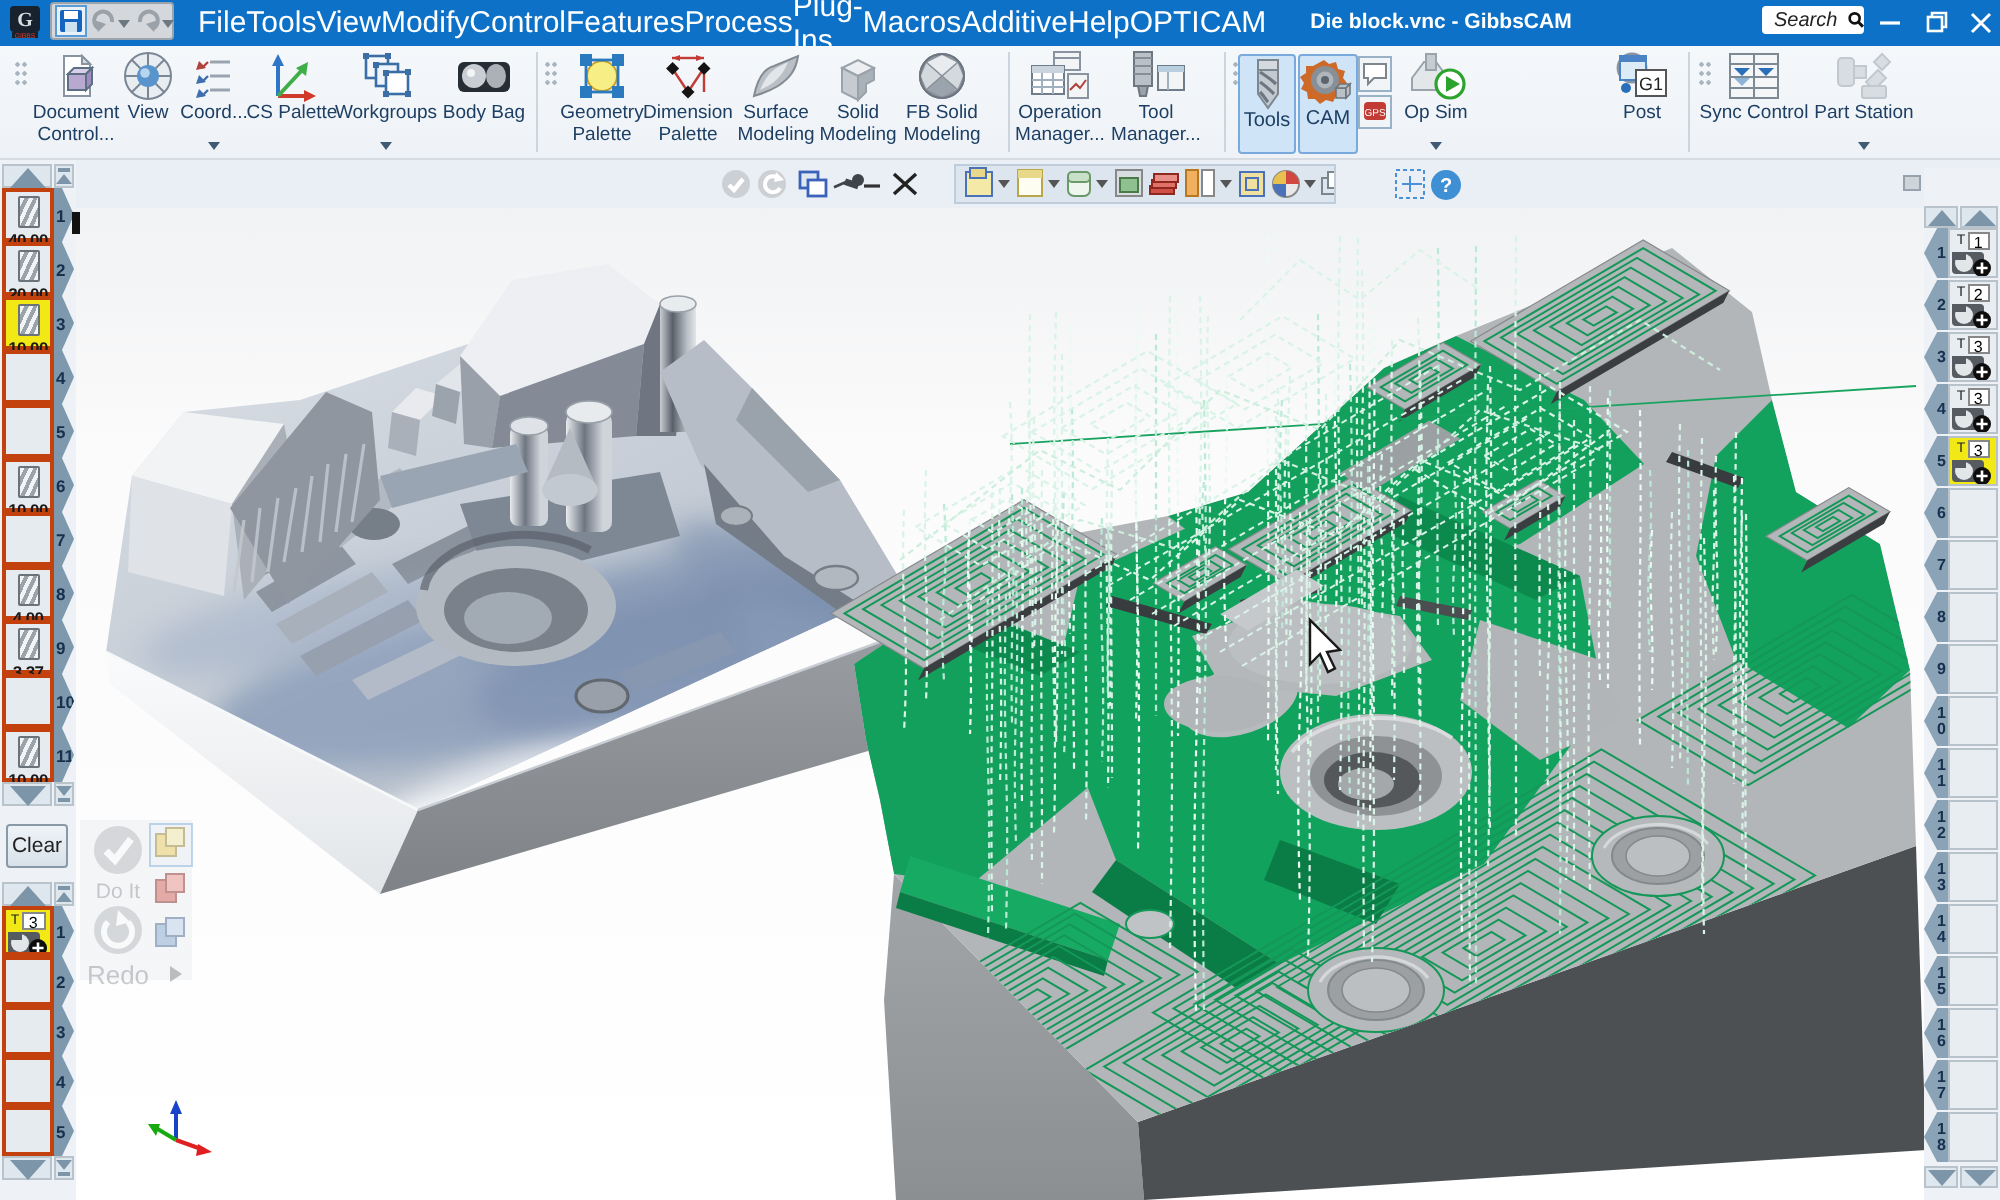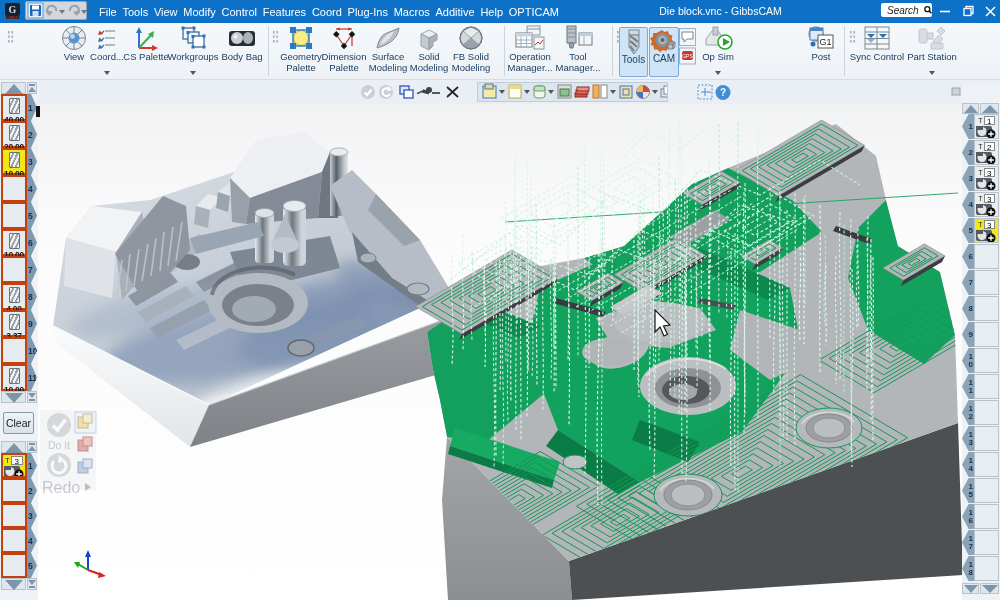--- a/index.html
+++ b/index.html
@@ -1,21 +1,21 @@
 <!DOCTYPE html>
 <html><head><meta charset="utf-8"><style>
 *{margin:0;padding:0;box-sizing:border-box}
 html,body{width:1000px;height:600px;overflow:hidden;font-family:"Liberation Sans",sans-serif}
 #app{position:relative;width:1000px;height:600px;background:#fff}
 #cv{position:absolute;left:0;top:0}
 .abs{position:absolute}
 
 .titlebar{position:absolute;left:0;top:0;width:1000px;height:23px;background:#0d71c7;color:#fff}
-.menus{position:absolute;left:99px;top:0;width:460px;height:23px;display:flex;align-items:center;justify-content:space-between;font-size:11px;color:#fff}
-.title{position:absolute;top:0;height:23px;line-height:23px;font-size:11px;font-weight:normal;color:#fff}
+.menus{position:absolute;left:99px;top:0;width:460px;height:23px;display:flex;align-items:center;justify-content:space-between;font-size:15px;color:#fff}
+.title{position:absolute;top:0;height:23px;line-height:23px;font-size:11px;font-weight:bold;color:#fff}
 .search{position:absolute;left:881px;top:3px;width:51px;height:14px;background:#fff;border-radius:2px;font-size:10px;font-style:italic;color:#222;display:flex;align-items:center;padding-left:6px;gap:5px}
 
 .toolbar{position:absolute;left:0;top:23px;width:1000px;height:57px;background:linear-gradient(#f5f8fb,#eef2f6);border-bottom:1px solid #d6dce2}
 .tbi{position:absolute;top:3px;text-align:center;color:#1d3f63;font-size:9.5px;line-height:11px}
 .tbi .ic{height:24px;display:flex;align-items:center;justify-content:center;margin-bottom:1px}
 .sep{position:absolute;top:3px;height:50px;width:1px;background:#ccd5dd}
 .grip{position:absolute;top:7px;width:7px;height:14px;
  background-image:radial-gradient(circle,#a9b6c2 1px,transparent 1.2px);background-size:3.5px 4.5px}
 .tbtn{position:absolute;top:4px;height:50px;background:#cfe4f7;border:1px solid #78aadd;border-radius:2px;text-align:center;color:#1d3f63;font-size:10px;overflow:hidden}
 .dd{position:absolute;top:48px;width:0;height:0;border-left:3.5px solid transparent;border-right:3.5px solid transparent;border-top:4px solid #3e5a75}
@@ -448,21 +448,21 @@
         <polygon points="52,8 46,10 50,14" fill="#9aa1a8"></polygon>
 <polygon points="54,8 60,8 57,12" fill="#6e7880"></polygon>
 </svg>
       <div class="menus">
         <span>File</span>
         <span>Tools</span>
         <span>View</span>
         <span>Modify</span>
         <span>Control</span>
         <span>Features</span>
-        <span>Coord</span>
+        <span>Process</span>
         <span>Plug-Ins</span>
         <span>Macros</span>
         <span>Additive</span>
         <span>Help</span>
         <span>OPTICAM</span>
       </div>
       <div class="title" style="left:648px;width:145px;text-align:center;font-size:10.5px">Die block.vnc - GibbsCAM</div>
       <div class="search">Search<svg width="10" height="10" viewBox="0 0 10 10">
           <circle cx="4" cy="4" r="3" fill="none" stroke="#111" stroke-width="1.6"></circle>
           <line x1="6.2" y1="6.2" x2="9" y2="9" stroke="#111" stroke-width="1.8"></line>
@@ -476,20 +476,29 @@
     </div>
     <div class="toolbar">
       <div class="sep" style="left:268px"></div>
       <div class="sep" style="left:504px"></div>
       <div class="sep" style="left:612px"></div>
       <div class="sep" style="left:844px"></div>
       <div class="grip" style="left:7px"></div>
       <div class="grip" style="left:272px"></div>
       <div class="grip" style="left:616px"></div>
       <div class="grip" style="left:849px"></div>
+      <div class="tbi" style="left:8px;width:60px"><div class="ic">
+          <svg width="24" height="24">
+            <path d="M6 2 h9 l4 4 v16 h-13 z" fill="#fff" stroke="#8a94a0"></path>
+            <path d="M15 2 l4 4 h-4 z" fill="#d7dde3" stroke="#8a94a0"></path>
+            <rect x="8" y="11" width="9" height="8" fill="#b9a8d0" stroke="#5d6f82"></rect>
+            <path d="M8 11 l3 -3 h9 l-3 3 z" fill="#d9cfe8" stroke="#5d6f82"></path>
+            <path d="M17 19 l3 -3 v-8 l-3 3 z" fill="#9e8cc0" stroke="#5d6f82"></path>
+          </svg>
+        </div>Document<br>Control...</div>
       <div class="tbi" style="left:56px;width:36px"><div class="ic">
           <svg width="26" height="26">
             <circle cx="13" cy="13" r="11.5" fill="#e8edf2" stroke="#7a8694"></circle>
             <g stroke="#7a8694" stroke-width="1">
               <line x1="13" y1="1.5" x2="13" y2="24.5"></line>
               <line x1="1.5" y1="13" x2="24.5" y2="13"></line>
               <line x1="5" y1="5" x2="21" y2="21"></line>
               <line x1="21" y1="5" x2="5" y2="21"></line>
             </g>
             <circle cx="13" cy="13" r="5.5" fill="#5a94cc"></circle>
@@ -883,21 +892,21 @@
           <circle cx="13" cy="13" r="12" fill="#b0b4b8"></circle>
           <path d="M7 13.5 L11.5 18 L19.5 7.5" stroke="#fff" stroke-width="3.6" fill="none"></path>
         </svg>
 <div style="font-size:10.5px;color:#8a8f94;margin-top:-3px">Do It</div></div>
 <div class="ghost" style="position:absolute;left:2px;top:42px;width:34px;height:40px;text-align:center">
 <svg width="26" height="26">
           <circle cx="13" cy="13" r="12" fill="#b0b4b8"></circle>
           <path d="M8 9 a7 7 0 1 0 10 0" fill="none" stroke="#fff" stroke-width="3"></path>
           <polygon points="13,3 19,9 12,11" fill="#fff"></polygon>
         </svg>
-<div style="font-size:16px;color:#8a8f94;margin-top:-3px">Redo</div></div>
+<div style="font-size:13px;color:#8a8f94;margin-top:-3px">Redo</div></div>
 </div>
     <svg class="abs ghost" style="left:74px;top:411px" width="24" height="70">
 <rect x="1" y="1" width="21" height="21" fill="#eaf2fa" stroke="#7aa8d8"></rect>
 <g transform="translate(4,3)">
         <rect x="0" y="3" width="10" height="11" fill="#e8c84a" stroke="#8a7820"></rect>
         <rect x="5" y="0" width="9" height="9" fill="#f5e9a0" stroke="#8a7820"></rect>
       </g>
 <g transform="translate(4,26)">
         <rect x="0" y="3" width="10" height="11" fill="#d05048" stroke="#801810"></rect>
         <rect x="5" y="0" width="9" height="9" fill="#e88880" stroke="#801810"></rect>

